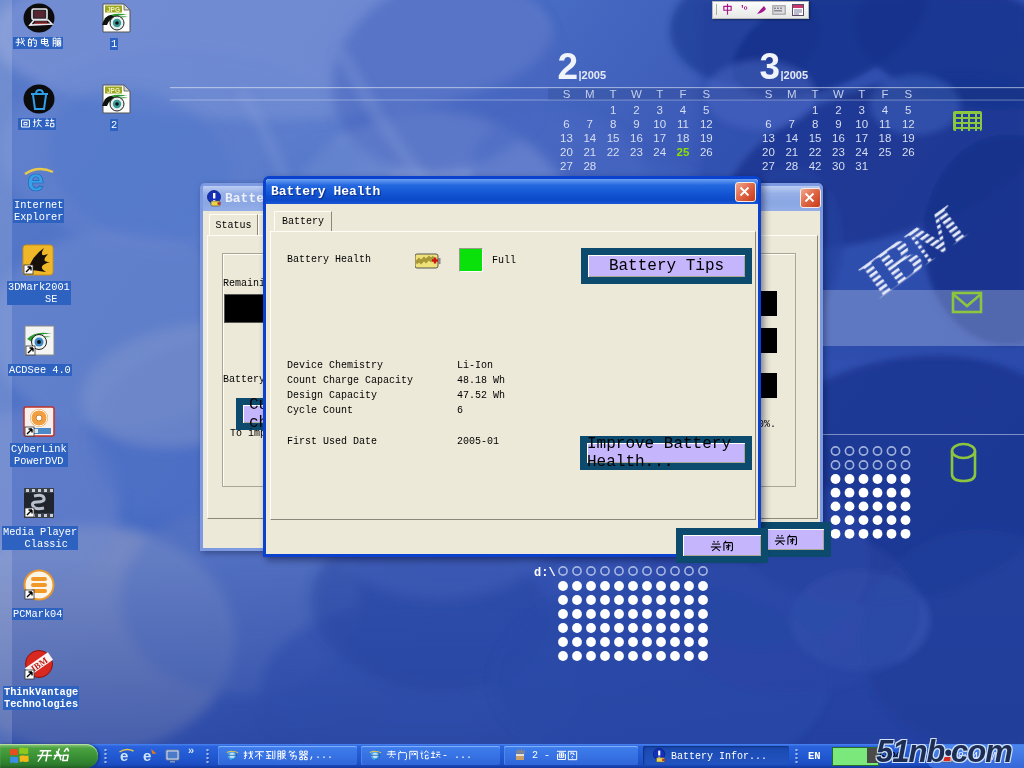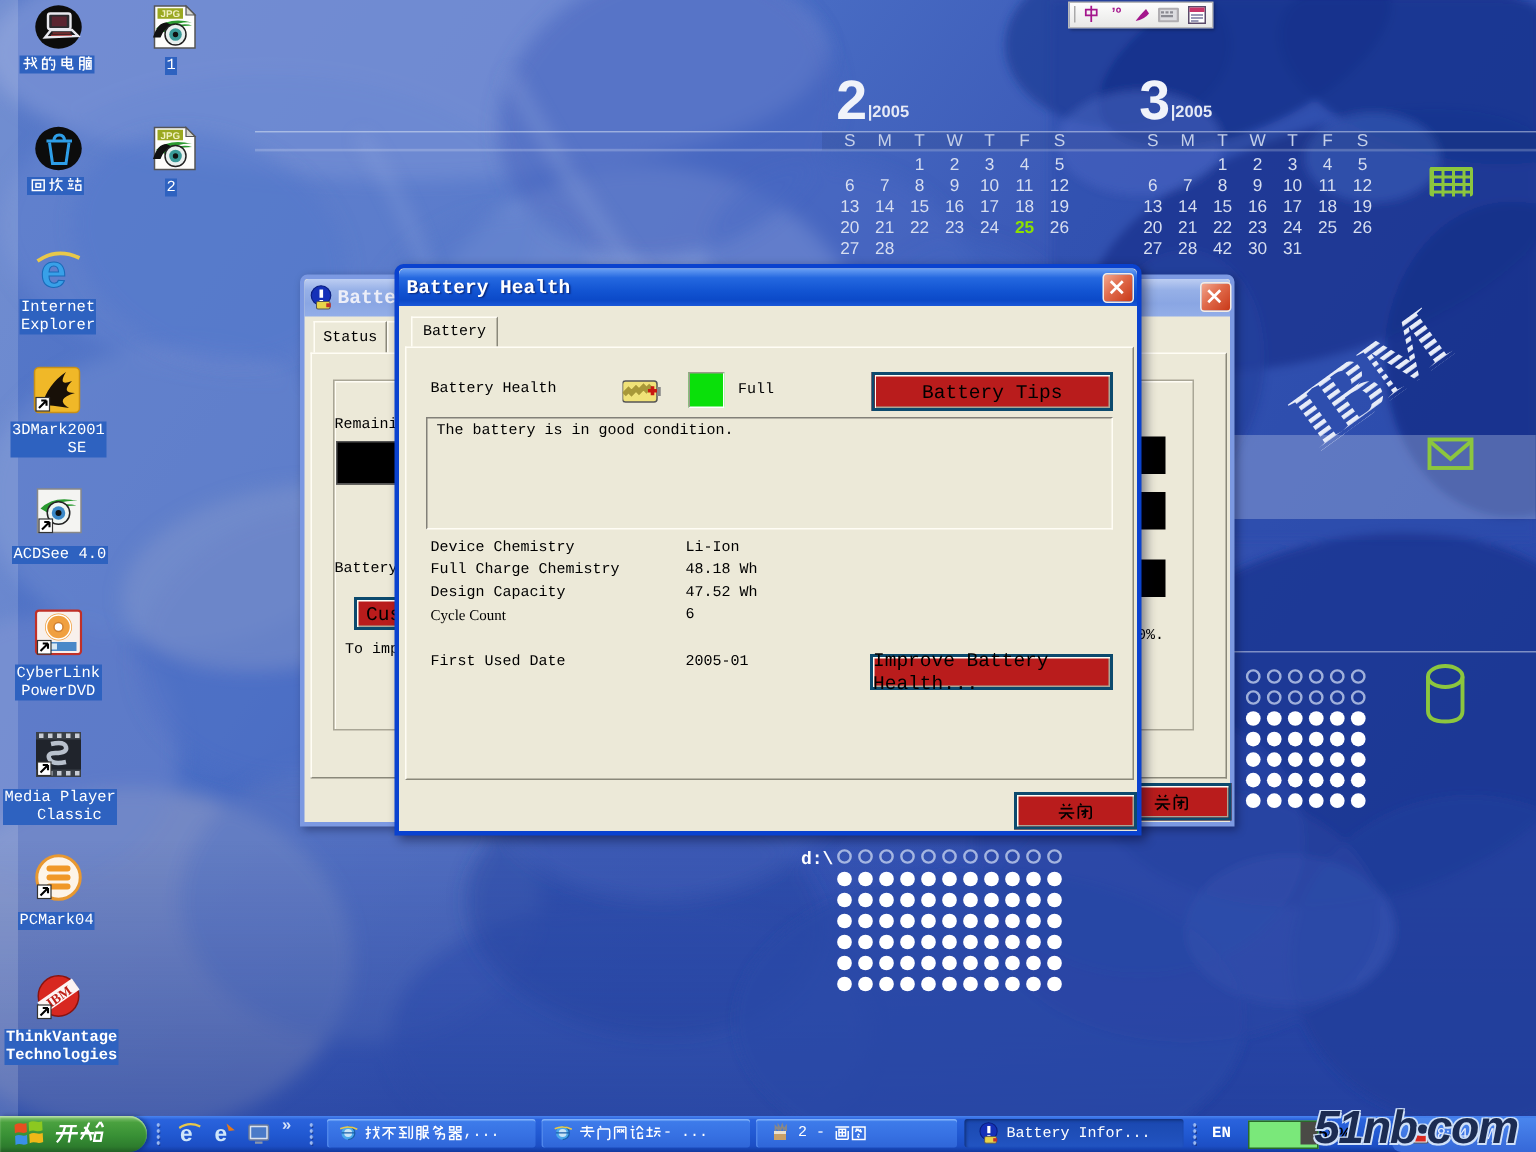--- a/index.html
+++ b/index.html
@@ -1,21 +1,21 @@
 <!DOCTYPE html>
 <html><head><meta charset="utf-8">
 <style>
 html,body{margin:0;padding:0;}
 #screen{position:relative;width:1024px;height:768px;overflow:hidden;background:#4a68c0;font-family:"Liberation Mono",monospace;}
 .abs{position:absolute;}
 .cc{display:inline-block;vertical-align:top;}
 .lbl .cc{margin:0 0.5px;}
 .cc path{fill:none;stroke:currentColor;stroke-width:9;stroke-linecap:butt;stroke-linejoin:miter;}
 .lbl{position:absolute;background:#2e62c0;color:#fff;font-size:10.3px;line-height:12px;text-align:center;white-space:pre;padding:0 1px;font-family:"Liberation Mono",monospace;}
-.btn{position:absolute;background:#b91c1c;border:2px solid #0c4a6e;box-shadow:inset 1px 1px 0 #fffdf5,inset -1px -1px 0 #a9a696;font-size:13px;color:#000;display:flex;align-items:center;justify-content:center;}
+.btn{position:absolute;background:#c4b5fd;border:7px solid #0c4a6e;box-shadow:inset 1px 1px 0 #fffdf5,inset -1px -1px 0 #a9a696;font-size:16px;color:#000;display:flex;align-items:center;justify-content:center;}
 .sunk{position:absolute;background:#ece9d8;border-top:1px solid #828078;border-left:1px solid #828078;border-bottom:1px solid #fffdf5;border-right:1px solid #fffdf5;}
 .tabpage{position:absolute;background:#ece9d8;border-top:1px solid #fffdf5;border-left:1px solid #fffdf5;border-right:1px solid #8a887a;border-bottom:1px solid #8a887a;}
 .tab{position:absolute;background:#ece9d8;border-top:1px solid #fffdf5;border-left:1px solid #fffdf5;border-right:1px solid #8a887a;font-size:10px;text-align:center;color:#000;}
 .mtxt{font-size:10px;color:#000;position:absolute;white-space:pre;font-family:"Liberation Mono",monospace;}
 .tbtn{position:absolute;top:746px;height:19px;border-radius:2px;background:linear-gradient(180deg,#5591f2 0%,#3d7bea 10%,#3670e2 60%,#2f66d8 100%);box-shadow:inset 0 1px 0 #7fb0f8,inset 1px 0 0 #4f86ea;}
 .ttxt{position:absolute;color:#fff;font-size:10px;white-space:nowrap;}
 .xbtn{position:absolute;border-radius:3px;background:linear-gradient(135deg,#f2a890 0%,#e06a4a 45%,#c83818 100%);border:1px solid #f4ece4;}
 .xbtn svg{position:absolute;left:3px;top:3px;}
 </style></head>
 <body>
@@ -518,30 +518,27 @@
       <span class="mtxt" style="left:21px;top:75px;">Battery Health</span>
       <svg class="abs" style="left:149px;top:73px" width="26" height="17" viewBox="0 0 26 17">
         <rect x="0" y="2" width="23" height="14" rx="2" fill="#f0e278" stroke="#555" stroke-width="1"></rect>
         <rect x="23" y="6" width="2.5" height="6" fill="#888"></rect>
         <path d="M1,11 l3,-3 l2,2 l3,-3 l2,2 l3,-3 l2,2 l3,-3" stroke="#a89838" stroke-width="3.5" fill="none"></path>
         <path d="M17,8.5 h6 M20,5.5 v6" stroke="#c81810" stroke-width="2.4"></path>
       </svg>
       <div class="abs" style="left:193px;top:69px;width:22px;height:22px;background:#0ae00a;border:1px solid #9a9a8a;border-right-color:#fff;border-bottom-color:#fff;"></div>
       <span class="mtxt" style="left:226px;top:76px;">Full</span>
       <div class="btn" style="left:315px;top:69px;width:157px;height:22px;">Battery Tips</div>
-      <div class="sunk" style="left:18px;top:99px;width:456px;height:73px;">
-        <span style="position:absolute;left:6px;top:3px;font-size:10px;white-space:pre;">The battery is in good condition.</span>
-      </div>
       <span class="mtxt" style="left:21px;top:181px;">Device Chemistry</span>
       <span class="mtxt" style="left:191px;top:181px;">Li-Ion</span>
-      <span class="mtxt" style="left:21px;top:196px;">Full Charge Chemistry</span>
+      <span class="mtxt" style="left:21px;top:196px;">Count Charge Capacity</span>
       <span class="mtxt" style="left:191px;top:196px;">48.18 Wh</span>
       <span class="mtxt" style="left:21px;top:211px;">Design Capacity</span>
       <span class="mtxt" style="left:191px;top:211px;">47.52 Wh</span>
-      <span class="mtxt" style="left:21px;top:226px;font-family:Liberation Serif, serif;">Cycle Count</span>
+      <span class="mtxt" style="left:21px;top:226px;">Cycle Count</span>
       <span class="mtxt" style="left:191px;top:226px;">6</span>
       <span class="mtxt" style="left:21px;top:257px;">First Used Date</span>
       <span class="mtxt" style="left:191px;top:257px;">2005-01</span>
       <div class="btn" style="left:314px;top:257px;width:158px;height:20px;">Improve Battery Health...</div>
       <div class="btn" style="left:410px;top:349px;width:78px;height:21px;">
         <svg class="cc" width="12" height="12" viewBox="0 0 100 100">
           <path d="M30,8 L38,20"></path>
           <path d="M70,8 L62,20"></path>
           <path d="M17,34 H83"></path>
           <path d="M7,58 H93"></path>

